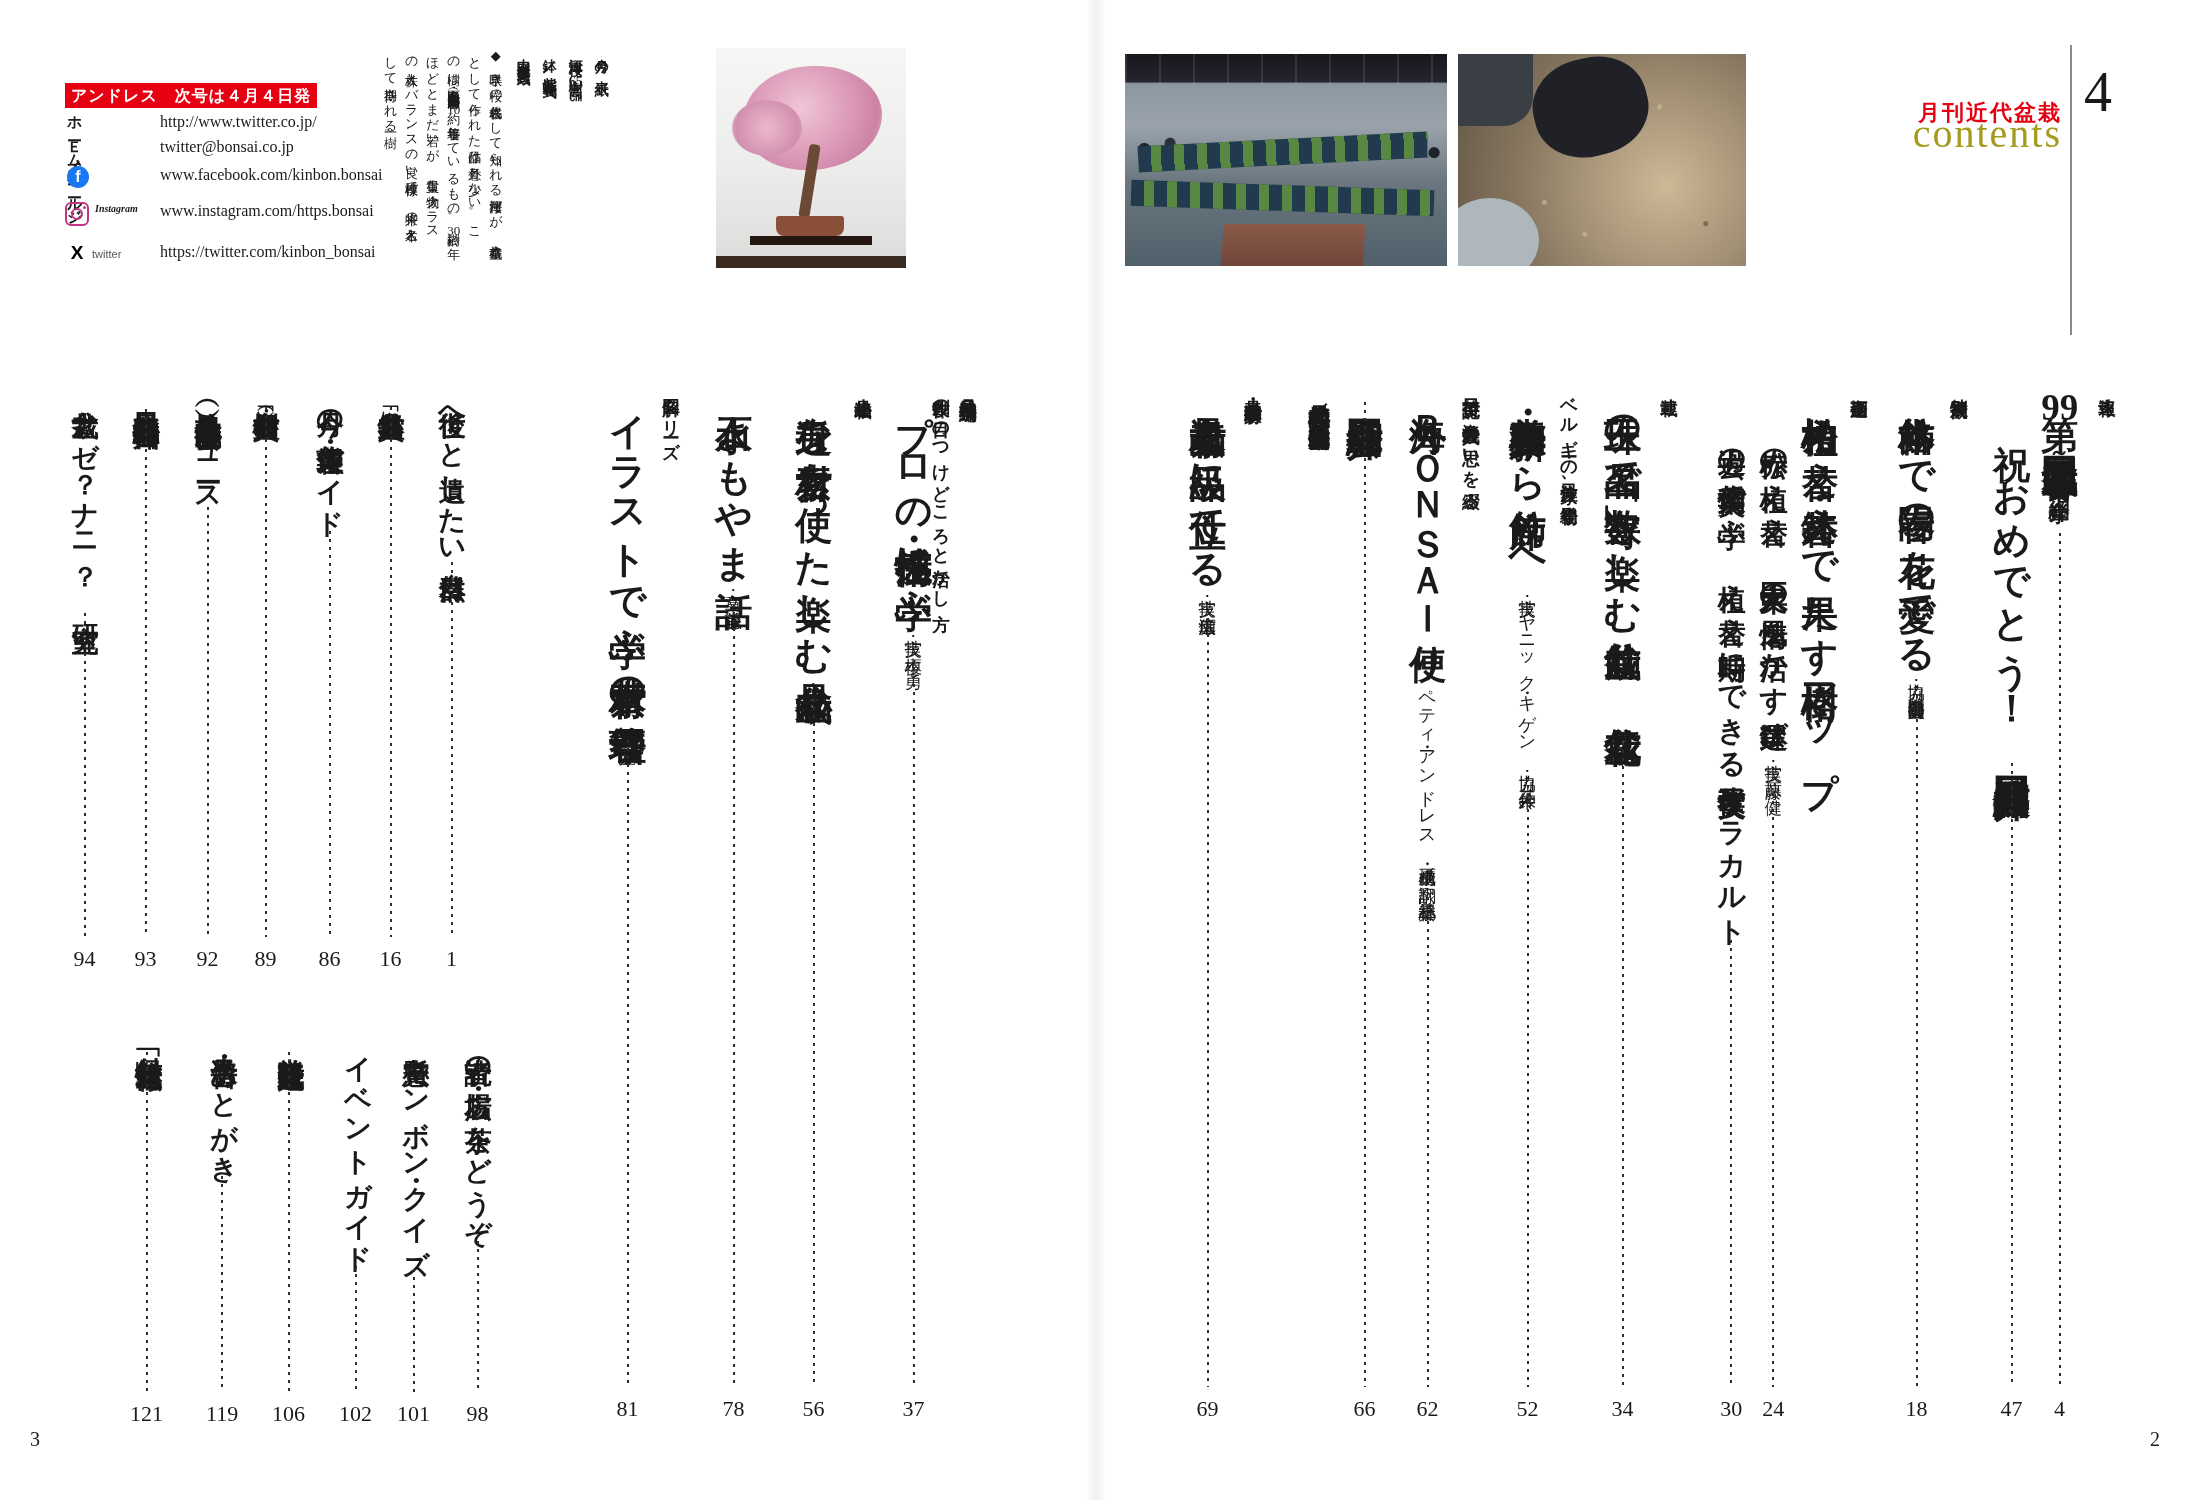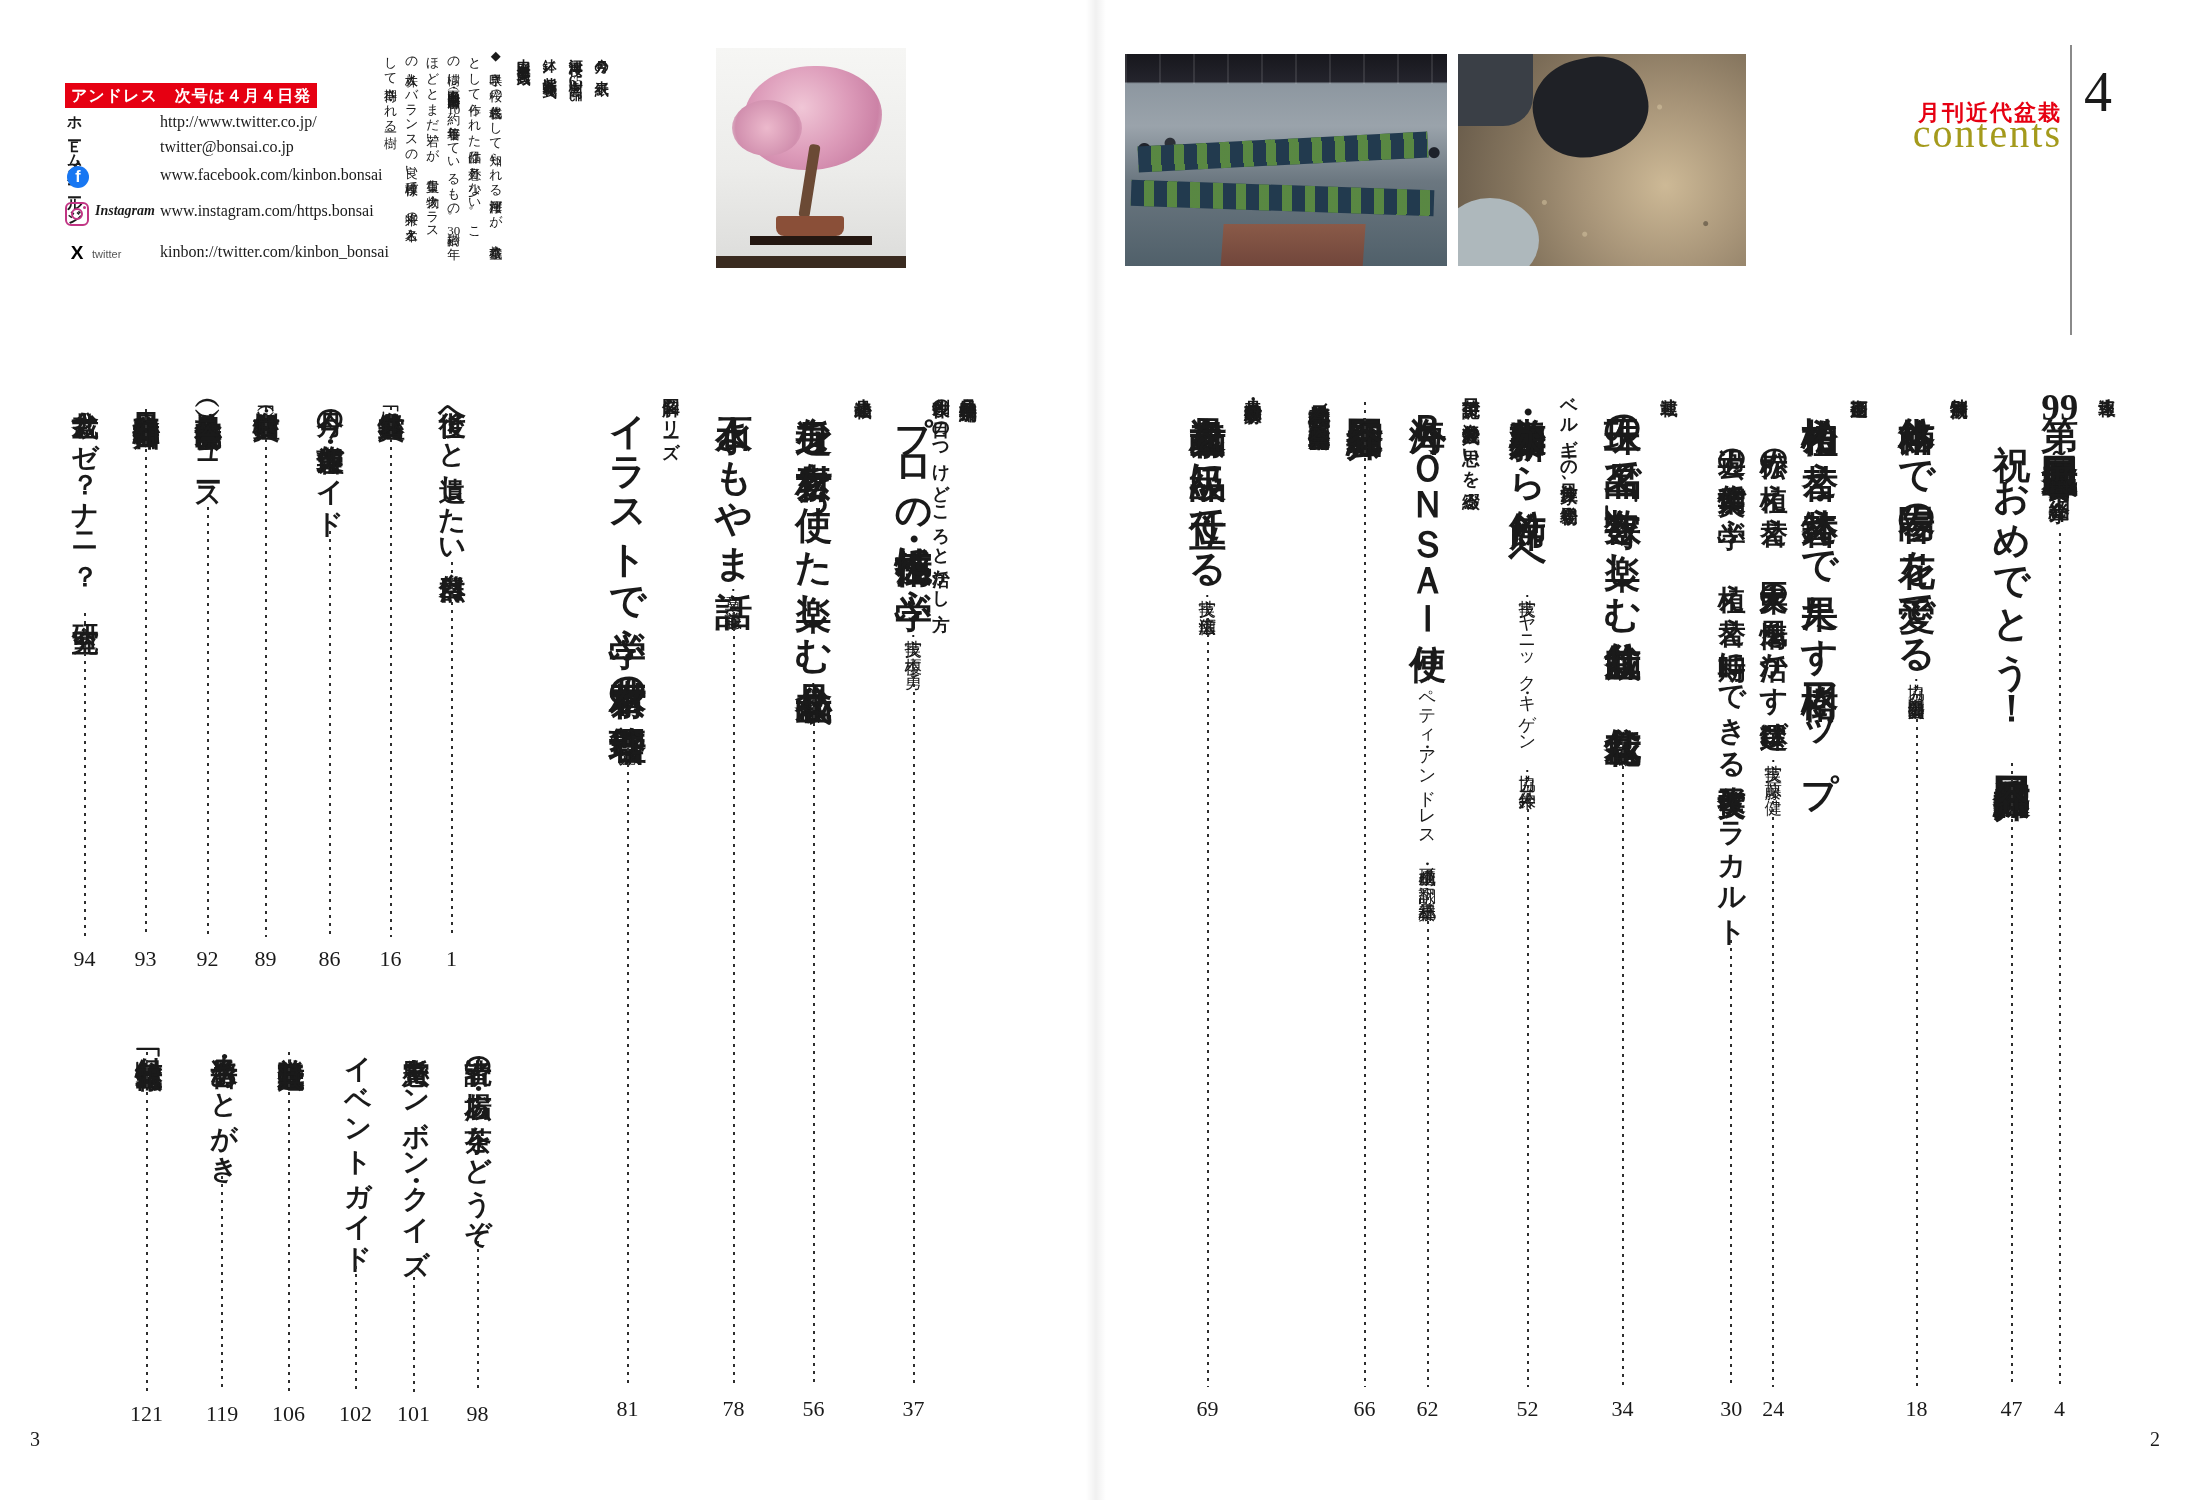--- a/index.html
+++ b/index.html
@@ -32,21 +32,21 @@
   .banner{position:absolute;left:65px;top:83px;width:252px;height:25px;background:var(--red);
           color:#fff;font-weight:700;font-size:16px;line-height:25px;text-align:center;letter-spacing:1px;}
   .hrow{position:absolute;height:22px;}
   .hlabel{position:absolute;left:67px;font-weight:700;font-size:15px;letter-spacing:2px;}
   .hval{position:absolute;left:160px;font-size:16px;white-space:nowrap;}
   .fb-icon{position:absolute;left:67px;width:22px;height:22px;border-radius:50%;background:#1877f2;color:#fff;
            font-weight:700;font-size:16px;line-height:22px;text-align:center;}
   .ig-icon{position:absolute;left:65px;width:20px;height:20px;border:2.5px solid #c13584;border-radius:6px;}
   .ig-icon .lens{position:absolute;left:4px;top:4px;width:8px;height:8px;border:2px solid #c13584;border-radius:50%;}
   .ig-icon .dot{position:absolute;right:1.5px;top:1.5px;width:3px;height:3px;border-radius:50%;background:#c13584;}
-  .ig-word{position:absolute;left:95px;top:1px;font-style:italic;font-size:14px;font-weight:600;}
+  .ig-word{position:absolute;left:95px;top:1px;font-style:italic;font-size:10px;font-weight:600;}
   .x-icon{position:absolute;left:67px;width:20px;height:20px;color:#000;font-weight:900;font-size:19px;line-height:20px;text-align:center;}
   .x-word{position:absolute;left:92px;top:5px;font-size:11px;color:#555;}
 
   
   .cover-info{position:absolute;left:372px;top:48px;height:194px;writing-mode:vertical-rl;}
   .cover-info p{margin:0;margin-block-end:8px;}
   .cover-line{font-size:14px;font-weight:700;letter-spacing:2px;}
   .cover-desc{font-size:13px;font-weight:400;line-height:1.62;letter-spacing:0.5px;}
 
   
@@ -127,21 +127,21 @@
     <span class="ig-icon">
         <span class="lens"></span>
         <span class="dot"></span>
       </span>
     <span class="ig-word">Instagram</span>
     <span class="hval">www.instagram.com/https.bonsai</span>
   </div>
   <div class="hrow" style="top:243px;">
     <span class="x-icon sans">X</span>
     <span class="x-word sans">twitter</span>
-    <span class="hval">kinbon://twitter.com/kinbon_bonsai</span>
+    <span class="hval">https://twitter.com/kinbon_bonsai</span>
   </div>
 
   <div class="cover-info">
     <p class="cover-line vt">今月の表紙</p>
     <p class="cover-line vt">河津桜　樹高<span class="tcy">65</span>㎝</p>
     <p class="cover-line vt">鉢／紫泥輪花式</p>
     <p class="cover-line vt">山田登美男氏蔵</p>
     <p class="cover-desc vt">◆早咲き桜の代表格として知られる河津桜だが、本格盆栽として作られた作品は意外と少ない。この樹は名匠・山田登美男氏（山田清香園）が約<span class="tcy">10</span>年培養しているもの。樹齢<span class="tcy">30</span>年ほどとまだ若いが、貴重な大物クラスの大株とバランスの良い幹模様で、将来の名木として期待される一樹。</p>
   </div>
 

